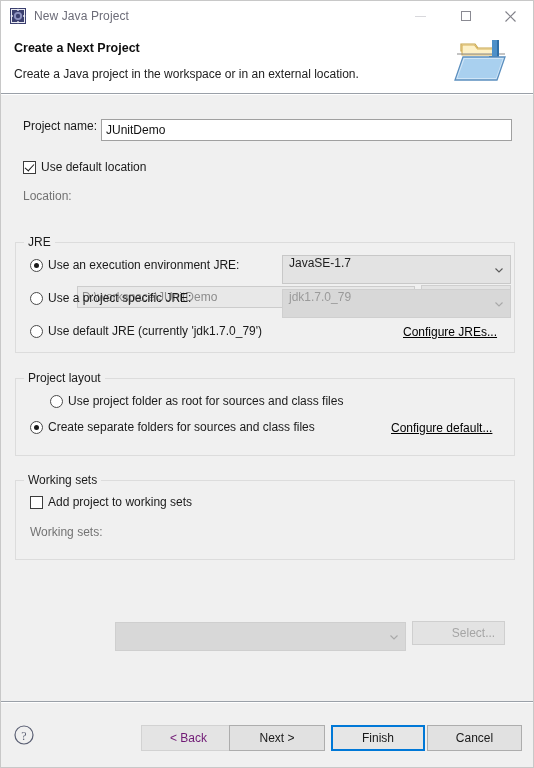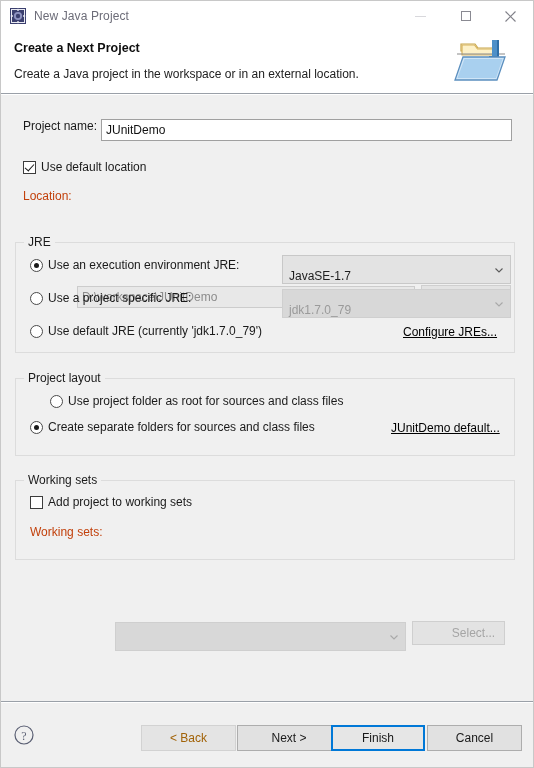--- a/index.html
+++ b/index.html
@@ -123,21 +123,21 @@
     padding: 0;
   }
 
   .row {
     position: absolute;
     display: flex;
     align-items: center;
   }
 
   .lbl { font-size: 12px; color: #1a1a1a; white-space: nowrap; }
-  .lbl.dim { color: #c2410c; }
+  .lbl.dim { color: #737373; }
 
   input.txt {
     font-family: "Liberation Sans", sans-serif;
     font-size: 12px;
     color: #111;
     border: 1px solid #a0a0a0;
     background: #ffffff;
     height: 22px;
     box-sizing: border-box;
     padding: 0 4px;
@@ -226,21 +226,21 @@
   }
 
   
   .combo {
     position: absolute;
     height: 29px;
     background: #e3e3e3;
     border: 1px solid #c8c8c8;
     box-sizing: border-box;
     display: flex;
-    align-items: flex-end;
+    align-items: flex-start;
     padding-left: 6px;
     font-size: 12px;
     color: #1d1d1d;
   }
   .combo.disabled { color: #9a9a9a; background: #d8d8d8; border-color: #cfcfcf; }
   .combo .chev {
     position: absolute;
     right: 7px;
     top: 50%;
     margin-top: -2px;
@@ -283,21 +283,21 @@
     position: absolute;
     height: 26px;
     line-height: 24px;
     font-size: 12px;
     text-align: center;
     box-sizing: border-box;
     background: #e1e1e1;
     border: 1px solid #adadad;
     color: #1a1a1a;
   }
-  .fbtn.disabled { color: #a16207; background: #e4e4e4; border-color: #d2d2d2; }
+  .fbtn.disabled { color: #701a75; background: #e4e4e4; border-color: #d2d2d2; }
   .fbtn.default {
     border: 2px solid #0078d7;
     background: #e6e6e6;
     line-height: 22px;
   }
 </style>
 </head>
 <body>
 
 <div class="dialog">
@@ -412,21 +412,21 @@
 
     <div class="row" style="left:29px; top:299px;margin-left:20px;">
       <span class="rb"></span>
       <span class="lbl">Use project folder as root for sources and class files</span>
     </div>
 
     <div class="row" style="left:29px; top:325px;">
       <span class="rb selected"></span>
       <span class="lbl">Create separate folders for sources and class files</span>
     </div>
-    <span class="link" style="left:390px; top:326px;">JUnitDemo default...</span>
+    <span class="link" style="left:390px; top:326px;">Configure default...</span>
 
     <div class="group" style="left:14px; top:385px; width:500px; height:80px;">
       <span class="group-label">Working sets</span>
     </div>
 
     <div class="row" style="left:29px; top:400px;">
       <span class="cb"></span>
       <span class="lbl">Add project to working sets</span>
     </div>
 
@@ -447,18 +447,18 @@
   <div class="footer-sep2"></div>
   <div class="footer">
     <div class="help-icon">
       <svg width="20" height="20" viewBox="0 0 20 20">
         <circle cx="10" cy="10" r="9" fill="none" stroke="#5a5f73" stroke-width="1.2"></circle>
         <text x="10" y="14.5" font-family="Liberation Serif, serif" font-size="12" fill="#5a5f73" text-anchor="middle">?</text>
       </svg>
     </div>
 
     <div class="fbtn disabled" style="left:140px; top:22px; width:95px;">&lt; Back</div>
-    <div class="fbtn" style="left:236px; top:22px; width:104px;">Next &gt;</div>
+    <div class="fbtn" style="left:228px; top:22px; width:96px;">Next &gt;</div>
     <div class="fbtn" style="left:426px; top:22px; width:95px;">Cancel</div>
     <div class="fbtn default" style="left:330px; top:22px; width:94px;">Finish</div>
   </div>
 
 </div>
 
 </body></html>

